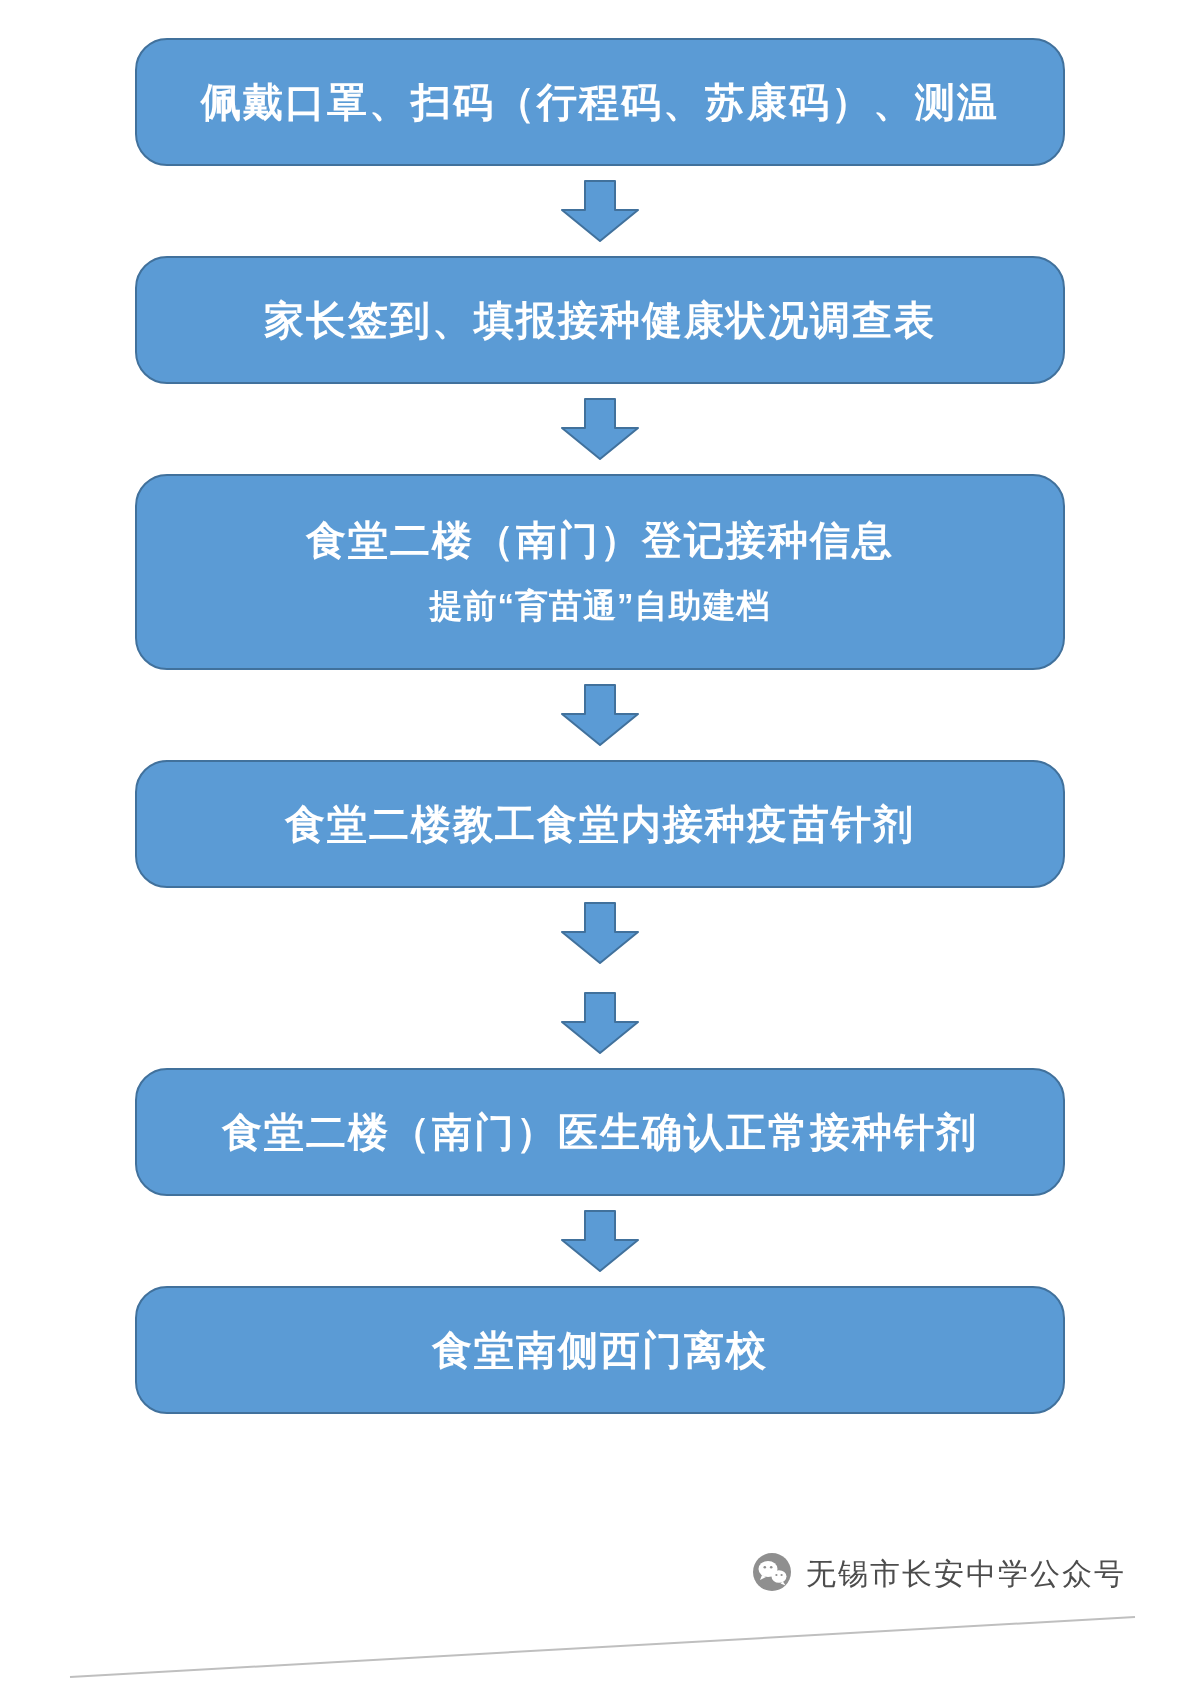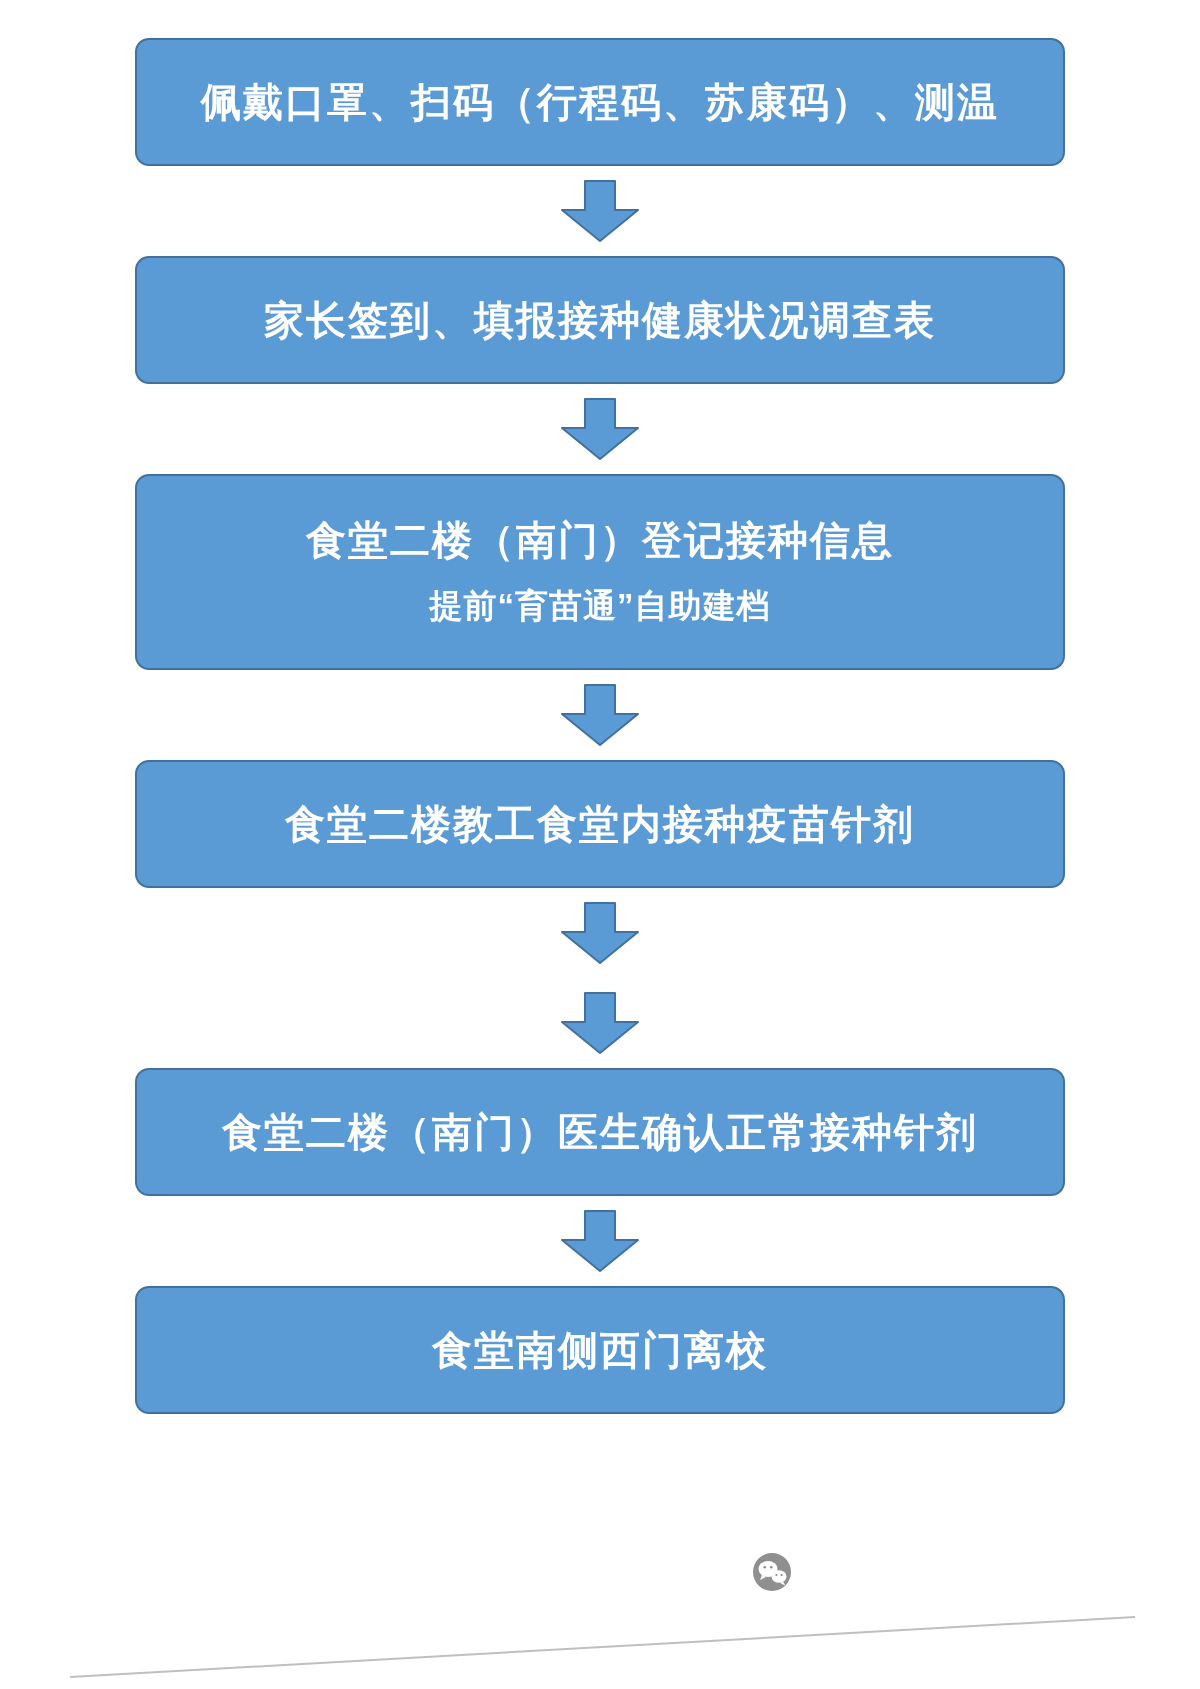--- a/index.html
+++ b/index.html
@@ -18,21 +18,21 @@
     display: flex;
     flex-direction: column;
     align-items: center;
     padding-top: 38px;
   }
   .box {
     width: 930px;
     min-height: 128px;
     background: #5B9BD5;
     border: 2px solid #41719C;
-    border-radius: 14px;
+    border-radius: 32px;
     display: flex;
     flex-direction: column;
     justify-content: center;
     align-items: center;
     color: #ffffff;
     text-align: center;
     padding: 12px 24px;
   }
   .box.tall { min-height: 196px; }
   .box-label {
@@ -153,17 +153,18 @@
       <ellipse cx="16" cy="17" rx="9.5" ry="8" fill="#ffffff"></ellipse>
       <polygon points="10,23 8,28 14,25" fill="#ffffff"></polygon>
       <ellipse cx="27" cy="24.5" rx="7.5" ry="6.3" fill="#ffffff"></ellipse>
       <polygon points="31,29.5 33.5,33.5 28.5,31.5" fill="#ffffff"></polygon>
       <circle cx="12.8" cy="15.2" r="1.3" fill="#8f8f8f"></circle>
       <circle cx="19.2" cy="15.2" r="1.3" fill="#8f8f8f"></circle>
       <circle cx="24.4" cy="23" r="1.1" fill="#8f8f8f"></circle>
       <circle cx="29.6" cy="23" r="1.1" fill="#8f8f8f"></circle>
     </svg>
   </span>
+  <span class="footer-name">无锡市长安中学公众号</span>
 </div>
 
 <svg class="deco-line" viewBox="0 0 1200 94">
   <line x1="70" y1="82" x2="1135" y2="22" stroke="#bfbfbf" stroke-width="2"></line>
 </svg>
 
 </body></html>

